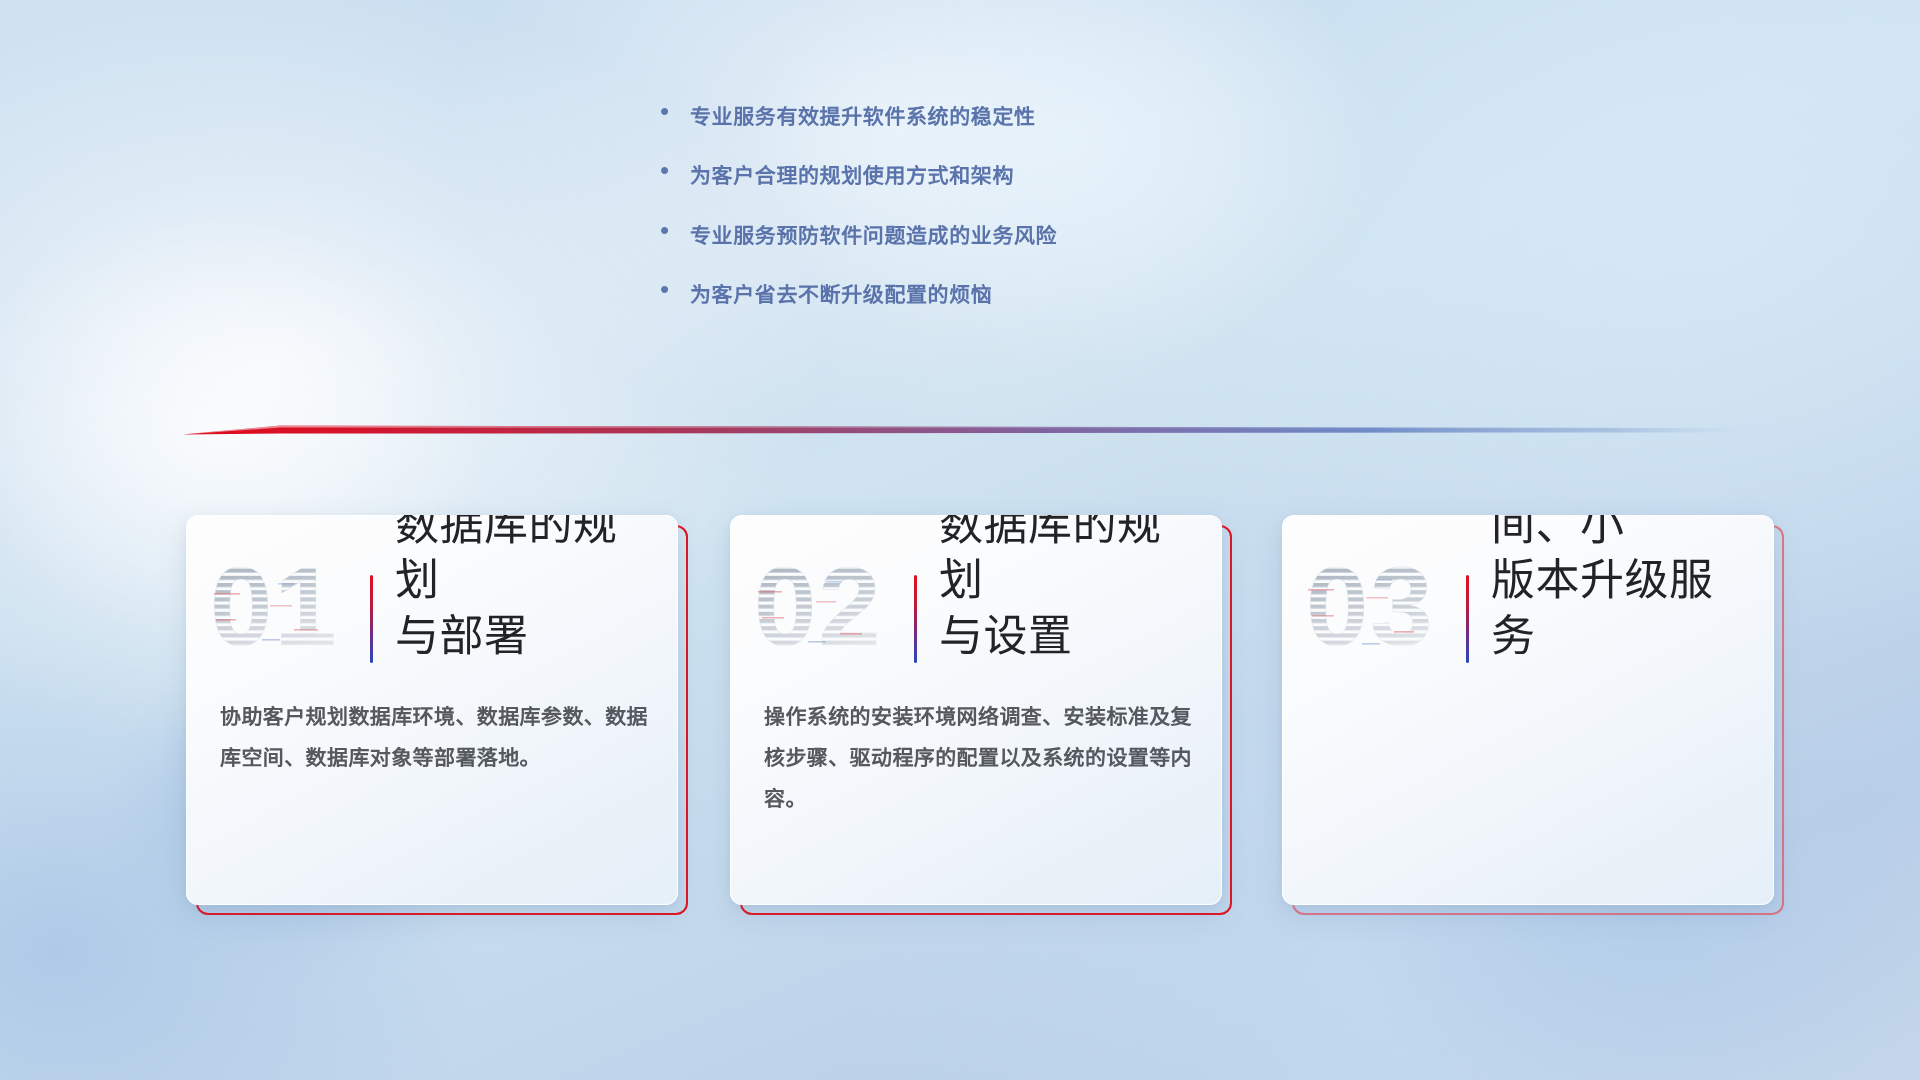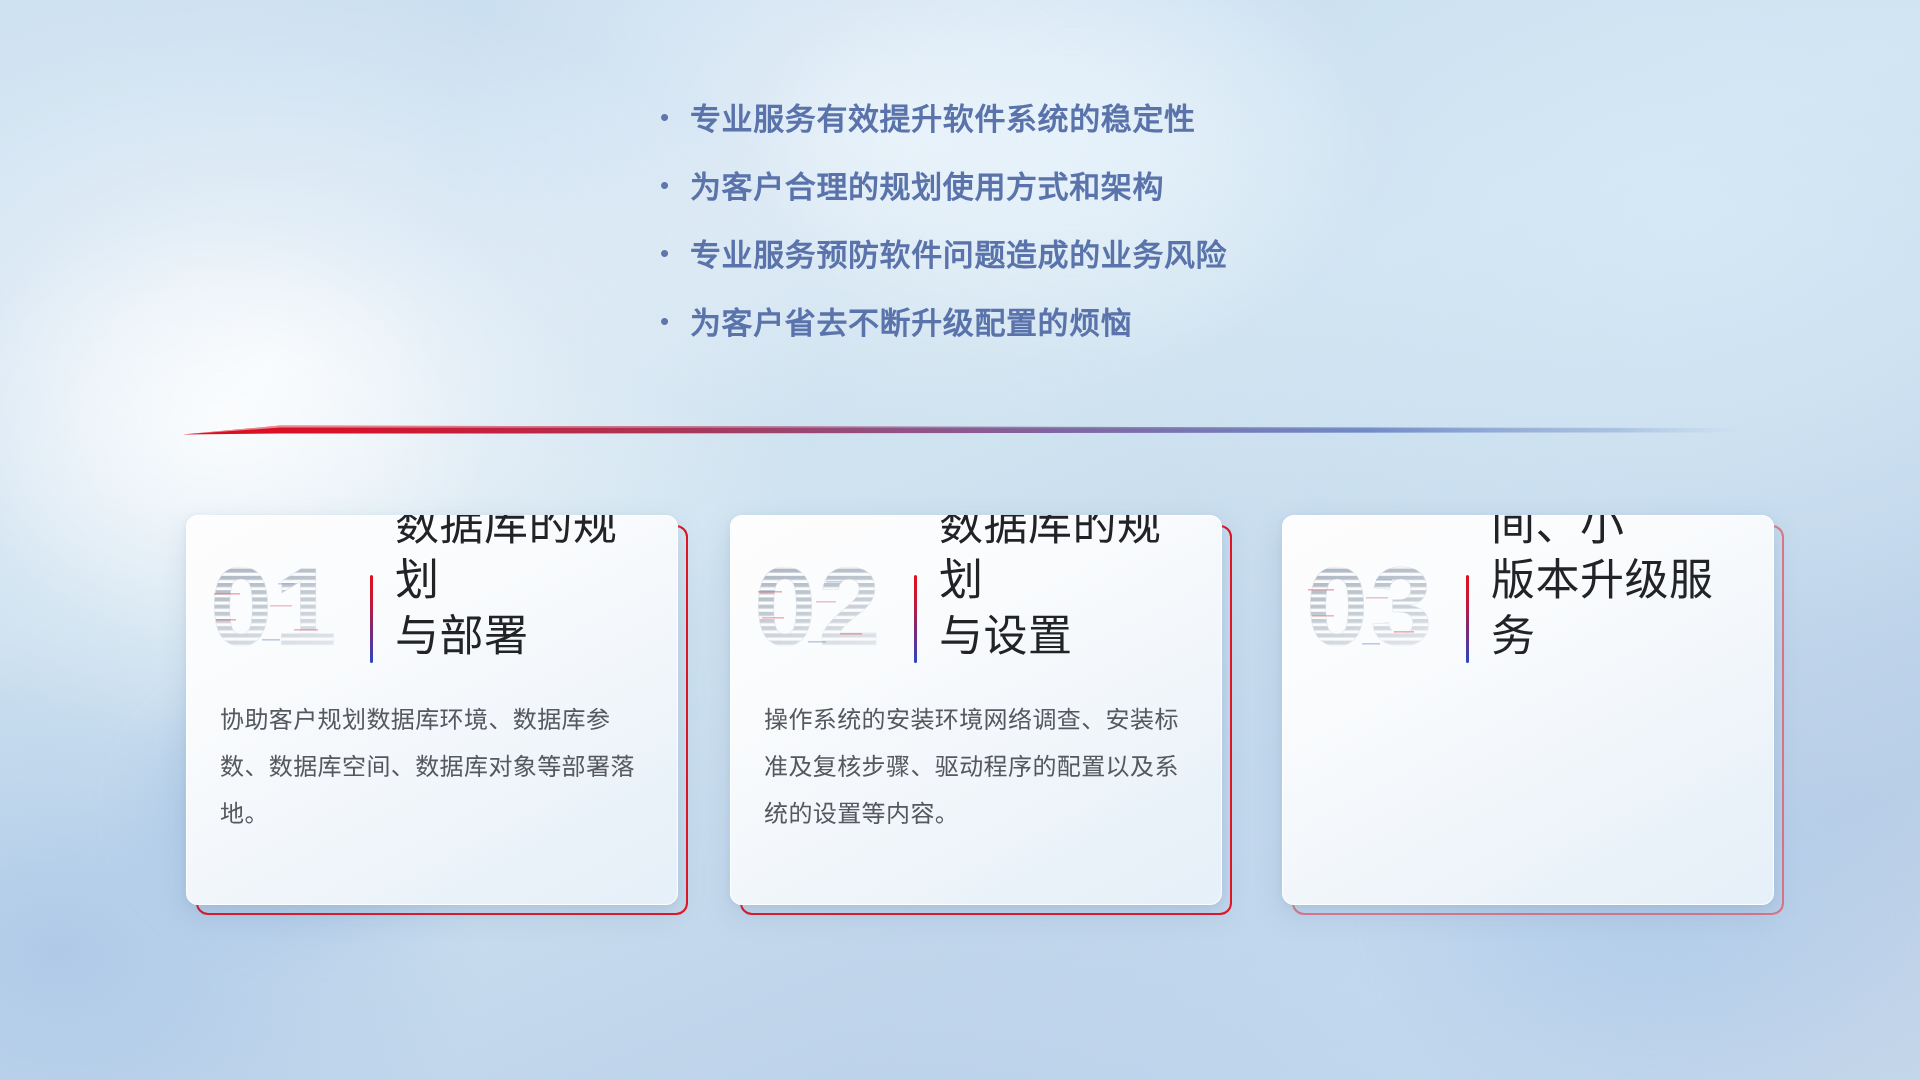--- a/index.html
+++ b/index.html
@@ -29,21 +29,21 @@
     filter:blur(14px);pointer-events:none;}
   .glow-d{position:absolute;left:40px;bottom:60px;width:520px;height:420px;
     background:radial-gradient(closest-side, rgba(150,184,226,.62), rgba(150,184,226,0) 72%);
     filter:blur(16px);pointer-events:none;}
 
   
   .bullets{position:absolute;left:660px;top:102px;width:900px;}
   .bullet-row{display:flex;align-items:baseline;margin-bottom:32px;}
   .bullet-dot{width:30px;flex:0 0 30px;color:#5d76ad;font-size:26px;line-height:1;
     transform:translateY(-4px);text-align:left;}
-  .bullet-text{font-size:31px;line-height:1.16;color:#5a73ab;letter-spacing:.6px;
+  .bullet-text{font-size:21px;line-height:1.16;color:#5a73ab;letter-spacing:.6px;
     font-weight:600;white-space:nowrap;}
 
   
   .divider-wrap{position:absolute;left:182px;top:418px;width:1560px;height:26px;}
   .divider-wrap svg{display:block;width:100%;height:100%;}
 
   
   .cards{position:absolute;left:0;top:515px;width:1920px;height:420px;}
   .card{position:absolute;top:0;width:492px;height:390px;}
   .card-1{left:186px;}
@@ -67,21 +67,21 @@
   .num-wrap{position:relative;width:156px;height:116px;margin-left:22px;flex:0 0 156px;}
   .num-wrap svg{position:absolute;left:0;top:0;width:156px;height:116px;}
 
   .vbar{width:3px;height:88px;margin:0 22px 0 6px;flex:0 0 3px;border-radius:2px;
     background:linear-gradient(180deg,#e0121f 0%,#c01a3a 34%,#7a2a77 62%,#2a46c4 100%);}
 
   .card-title{font-size:44px;line-height:1.26;color:#222326;font-weight:400;
     letter-spacing:.5px;max-width:252px;}
 
   .card-body{position:absolute;left:34px;top:182px;width:430px;
-    font-size:24px;line-height:1.95;color:#55585e;letter-spacing:.4px;font-weight:400;}
+    font-size:21px;line-height:1.95;color:#55585e;letter-spacing:.4px;font-weight:700;}
 </style>
 </head>
 <body>
 
 <div class="slide">
 
   <div class="glow-a"></div>
   <div class="glow-b"></div>
   <div class="glow-c"></div>
   <div class="glow-d"></div>

